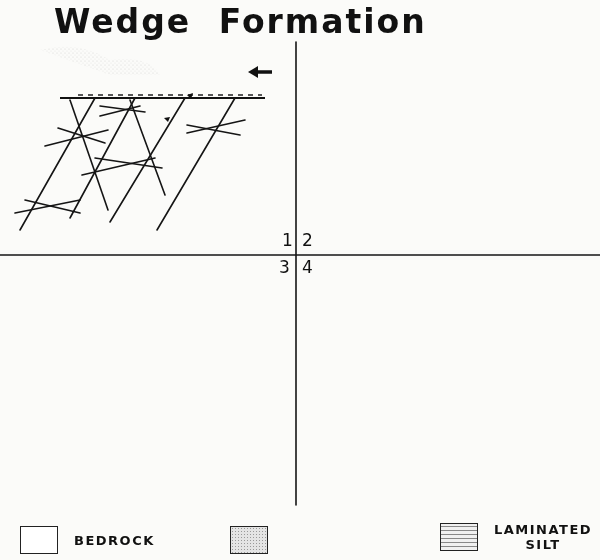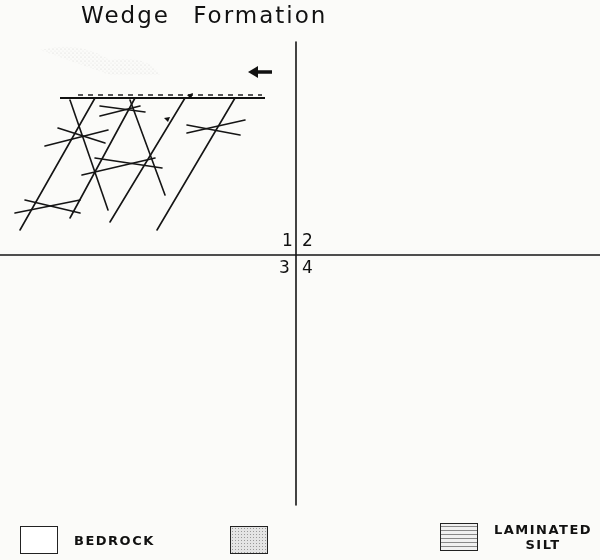--- a/index.html
+++ b/index.html
@@ -1,17 +1,17 @@
 <!DOCTYPE html>
 <html><head>
 <meta charset="utf-8">
 <style>
   html, body { margin: 0; padding: 0; background: #fbfbf9; }
   body { width: 600px; height: 560px; position: relative; overflow: hidden; font-family: "Liberation Sans", sans-serif; }
-  .title { position: absolute; left: 81px; top: 2px; font-size: 23px; font-weight: normal; letter-spacing: 2px; color: #111; font-family: "DejaVu Sans", sans-serif; word-spacing: 14px; }
+  .title { position: absolute; left: 54px; top: 2px; font-size: 33px; font-weight: bold; letter-spacing: 2px; color: #111; font-family: "DejaVu Sans", sans-serif; word-spacing: 14px; }
   svg.main { position: absolute; left: 0; top: 0; }
   .ln { stroke: #151515; stroke-width: 1.6; fill: none; stroke-linecap: round; }
   .thick { stroke: #111; stroke-width: 2.2; fill: none; }
   .dash { stroke: #222; stroke-width: 1.6; stroke-dasharray: 5 5; fill: none; }
   .dot { stroke: #555; stroke-width: 1.2; stroke-dasharray: 1 3; fill: none; }
   .panel-num { position: absolute; font-size: 17px; color: #111; font-family: "DejaVu Sans", sans-serif; }
   .legend { position: absolute; top: 522px; left: 0; width: 600px; height: 38px; }
   .legend-item { position: absolute; display: flex; align-items: center; }
   .swatch { width: 38px; height: 28px; border: 1.5px solid #222; box-sizing: border-box; background: #fff; }
   .swatch.ice { background-color: #e4e4e4; background-image: radial-gradient(#999 0.6px, transparent 0.8px); background-size: 3px 3px; }

